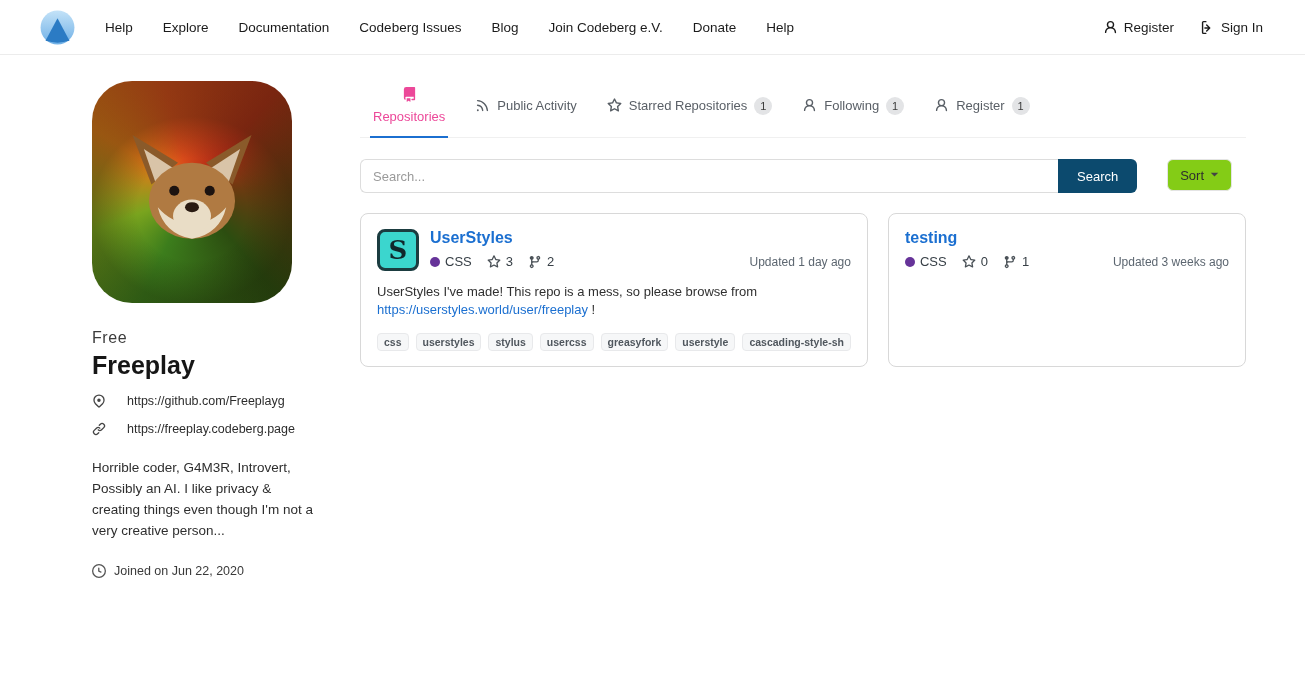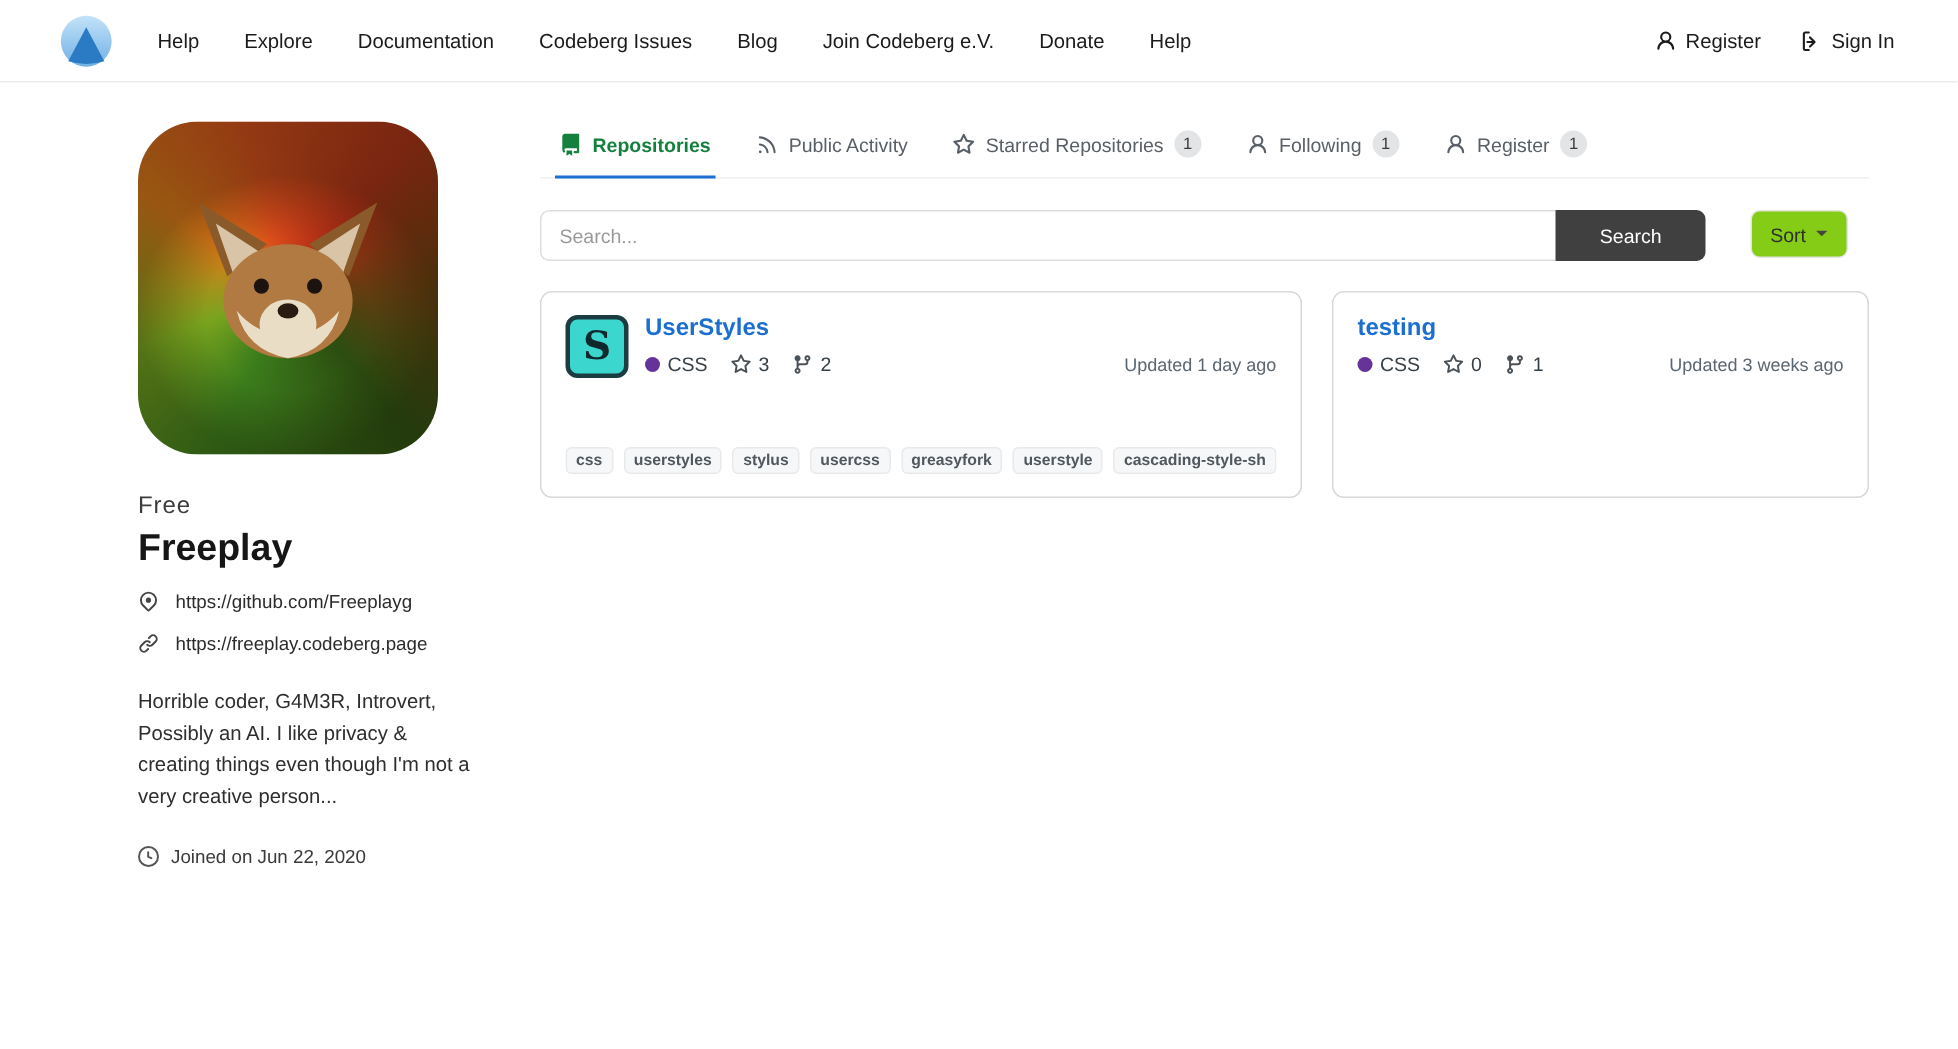--- a/index.html
+++ b/index.html
@@ -37,53 +37,53 @@
     background:
       radial-gradient(closest-side at 50% 58%, rgba(40,20,5,0) 55%, rgba(20,25,5,0.35)),
       conic-gradient(from 205deg at 50% 50%,
         #3c7d1c, #7aa41e 12%, #e07818 27%, #d84a1a 39%,
         #b02c16 54%, #6b3a10 67%, #2c4d10 82%, #3c7d1c);
     display: flex; align-items: center; justify-content: center;
     overflow: hidden;
   }
   .fullname { margin-top: 26px; font-size: 16px; color: #3c3c3c; letter-spacing: .6px; }
   .username { margin-top: 4px; font-size: 25px; font-weight: 700; color: #161616; }
-  .profile-row { display: flex; align-items: flex-start; gap: 11px; margin-top: 14px; font-size: 12.5px; color: #2c2c2c; }
+  .profile-row { display: flex; align-items: flex-start; gap: 21px; margin-top: 14px; font-size: 12.5px; color: #2c2c2c; }
   .profile-row svg.ic { width: 14px; height: 14px; color: #444; }
   .bio { margin-top: 22px; font-size: 13.5px; line-height: 1.55; color: #2e2e2e; }
   .joined { display: flex; align-items: center; gap: 8px; margin-top: 22px; font-size: 12.5px; color: #3a3a3a; }
   .joined svg.ic { width: 14px; height: 14px; color: #555; }
 
   
   .tabs { display: flex; gap: 24px; padding-left: 10px; border-bottom: 1px solid #f0f0f0; }
   .tab {
     display: flex; align-items: center; gap: 7px;
     padding: 6px 3px 12px 3px; font-size: 13px; color: #595f66;
     cursor: pointer; border-bottom: 2px solid transparent; margin-bottom: -1px;
   }
-  .tab.active { color: #15803d; border-bottom-color: #1b6fd0; font-weight: 700; }
+  .tab.active { color: #ec4899; border-bottom-color: #1b6fd0; font-weight: 400; flex-direction: column; }
   .tab svg.ic { width: 15px; height: 15px; }
   .badge {
     min-width: 18px; height: 18px; border-radius: 50%;
     background: #e3e4e6; color: #3a3a3a;
     font-size: 11px; display: flex; align-items: center; justify-content: center;
     padding: 0 4px;
   }
 
   
   .search-row { display: flex; align-items: flex-start; gap: 30px; margin-top: 21px; padding-right: 14px; }
   .search-group { flex: 1; display: flex; }
   .search-input {
     flex: 1; height: 34px; border: 1px solid #ddd; border-right: none;
     border-radius: 6px 0 0 6px; padding: 0 12px; font-size: 13px; color: #333;
     outline: none; font-family: "Liberation Sans", sans-serif;
   }
   .search-input::placeholder { color: #9a9a9a; }
   .search-btn {
-    height: 34px; width: 100px; background: #404040; color: #fff; border: none;
+    height: 34px; width: 79px; background: #0c4a6e; color: #fff; border: none;
     border-radius: 0 6px 6px 0; font-size: 13px; cursor: pointer;
     font-family: "Liberation Sans", sans-serif;
   }
   .sort-btn {
     height: 32px; padding: 0 12px; display: flex; align-items: center; gap: 6px;
     background: #84cc16; border: 1px solid #e4e4e4; border-radius: 6px;
     font-size: 13px; color: #2e2e2e; cursor: pointer;
     font-family: "Liberation Sans", sans-serif;
   }
   .caret { width: 9px; height: 6px; fill: #444; }
@@ -275,20 +275,21 @@
               <span class="meta-item">
                 <svg class="ic" viewBox="0 0 16 16">
                     <path d="M11.75 2.5a.75.75 0 100 1.5.75.75 0 000-1.5zm-2.25.75a2.25 2.25 0 113 2.122V6A2.5 2.5 0 0110 8.5H6a1 1 0 00-1 1v1.128a2.251 2.251 0 11-1.5 0V5.372a2.25 2.25 0 111.5 0v1.836A2.492 2.492 0 016 7h4a1 1 0 001-1v-.628A2.25 2.25 0 019.5 3.25zM4.25 12a.75.75 0 100 1.5.75.75 0 000-1.5zM3.5 3.25a.75.75 0 111.5 0 .75.75 0 01-1.5 0z"></path>
                   </svg>
                 <span>2</span>
               </span>
               <span class="updated">Updated 1 day ago</span>
             </div>
           </div>
         </div>
+        <p class="desc"><span>UserStyles I've made! This repo is a mess, so please browse from </span><a>https://userstyles.world/user/freeplay</a><span> !</span></p>
         <div class="topics">
           <span class="topic">css</span>
           <span class="topic">userstyles</span>
           <span class="topic">stylus</span>
           <span class="topic">usercss</span>
           <span class="topic">greasyfork</span>
           <span class="topic">userstyle</span>
           <span class="topic">cascading-style-sh</span>
         </div>
       </div>

